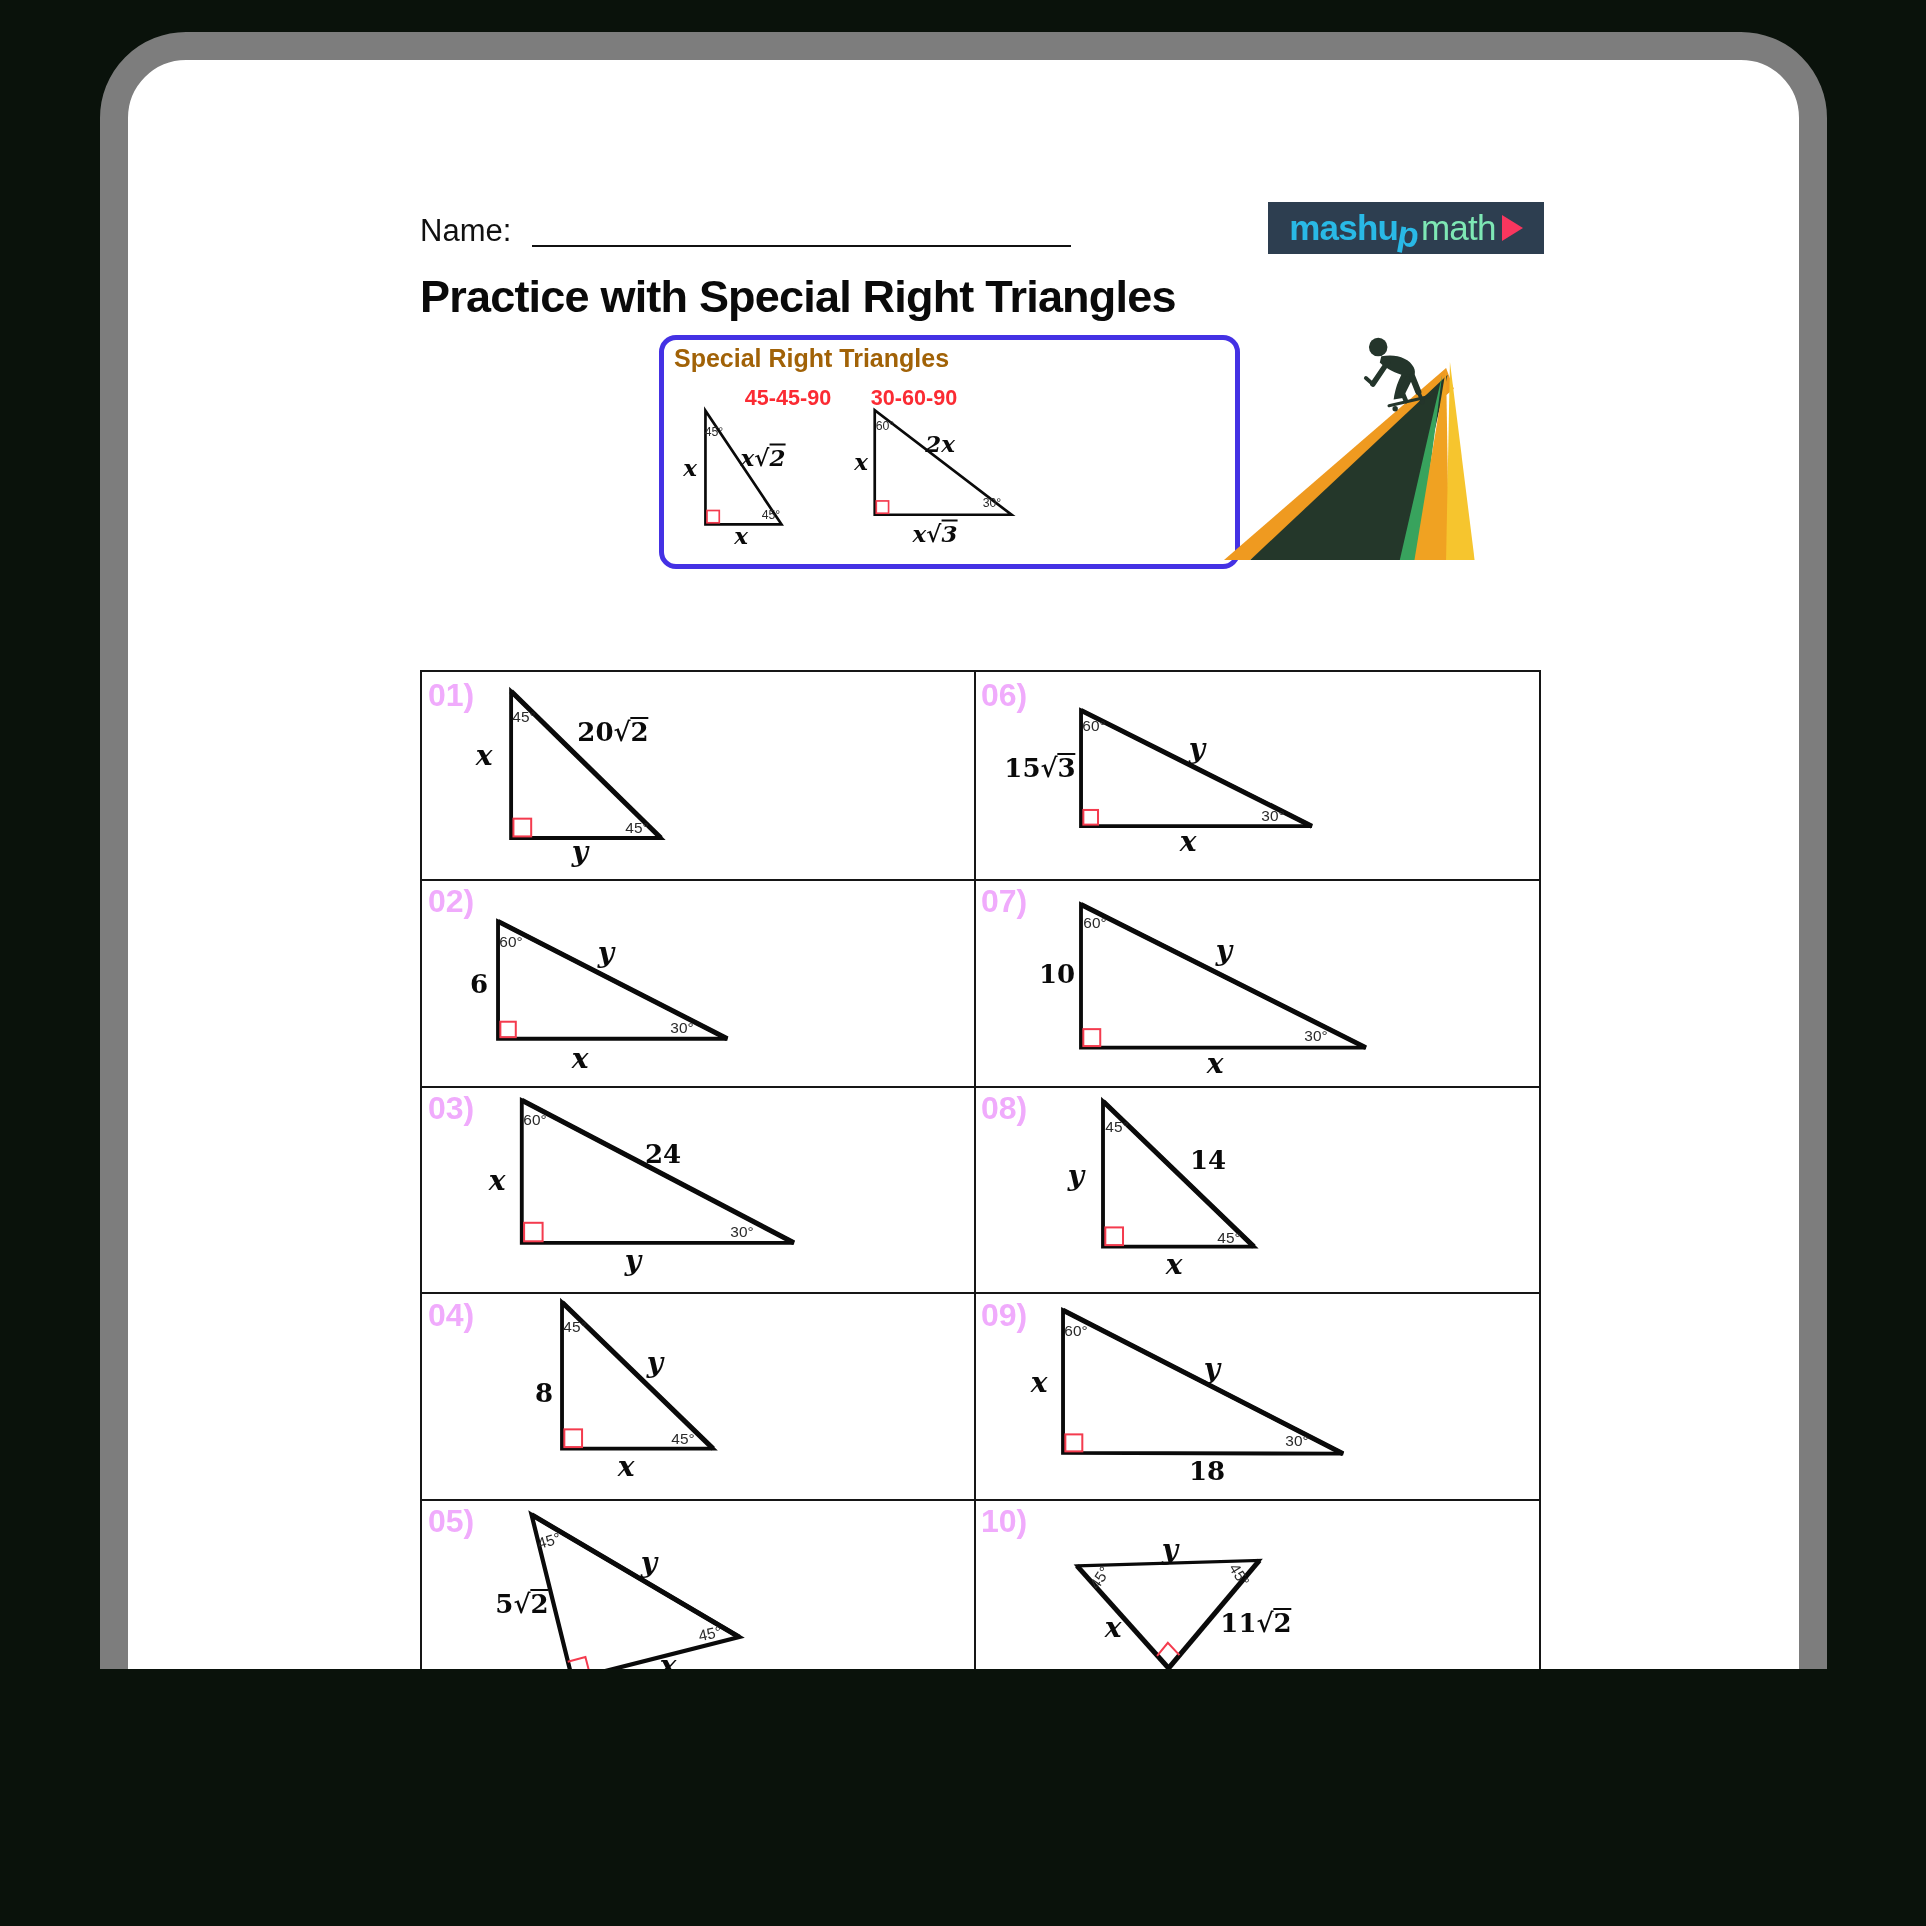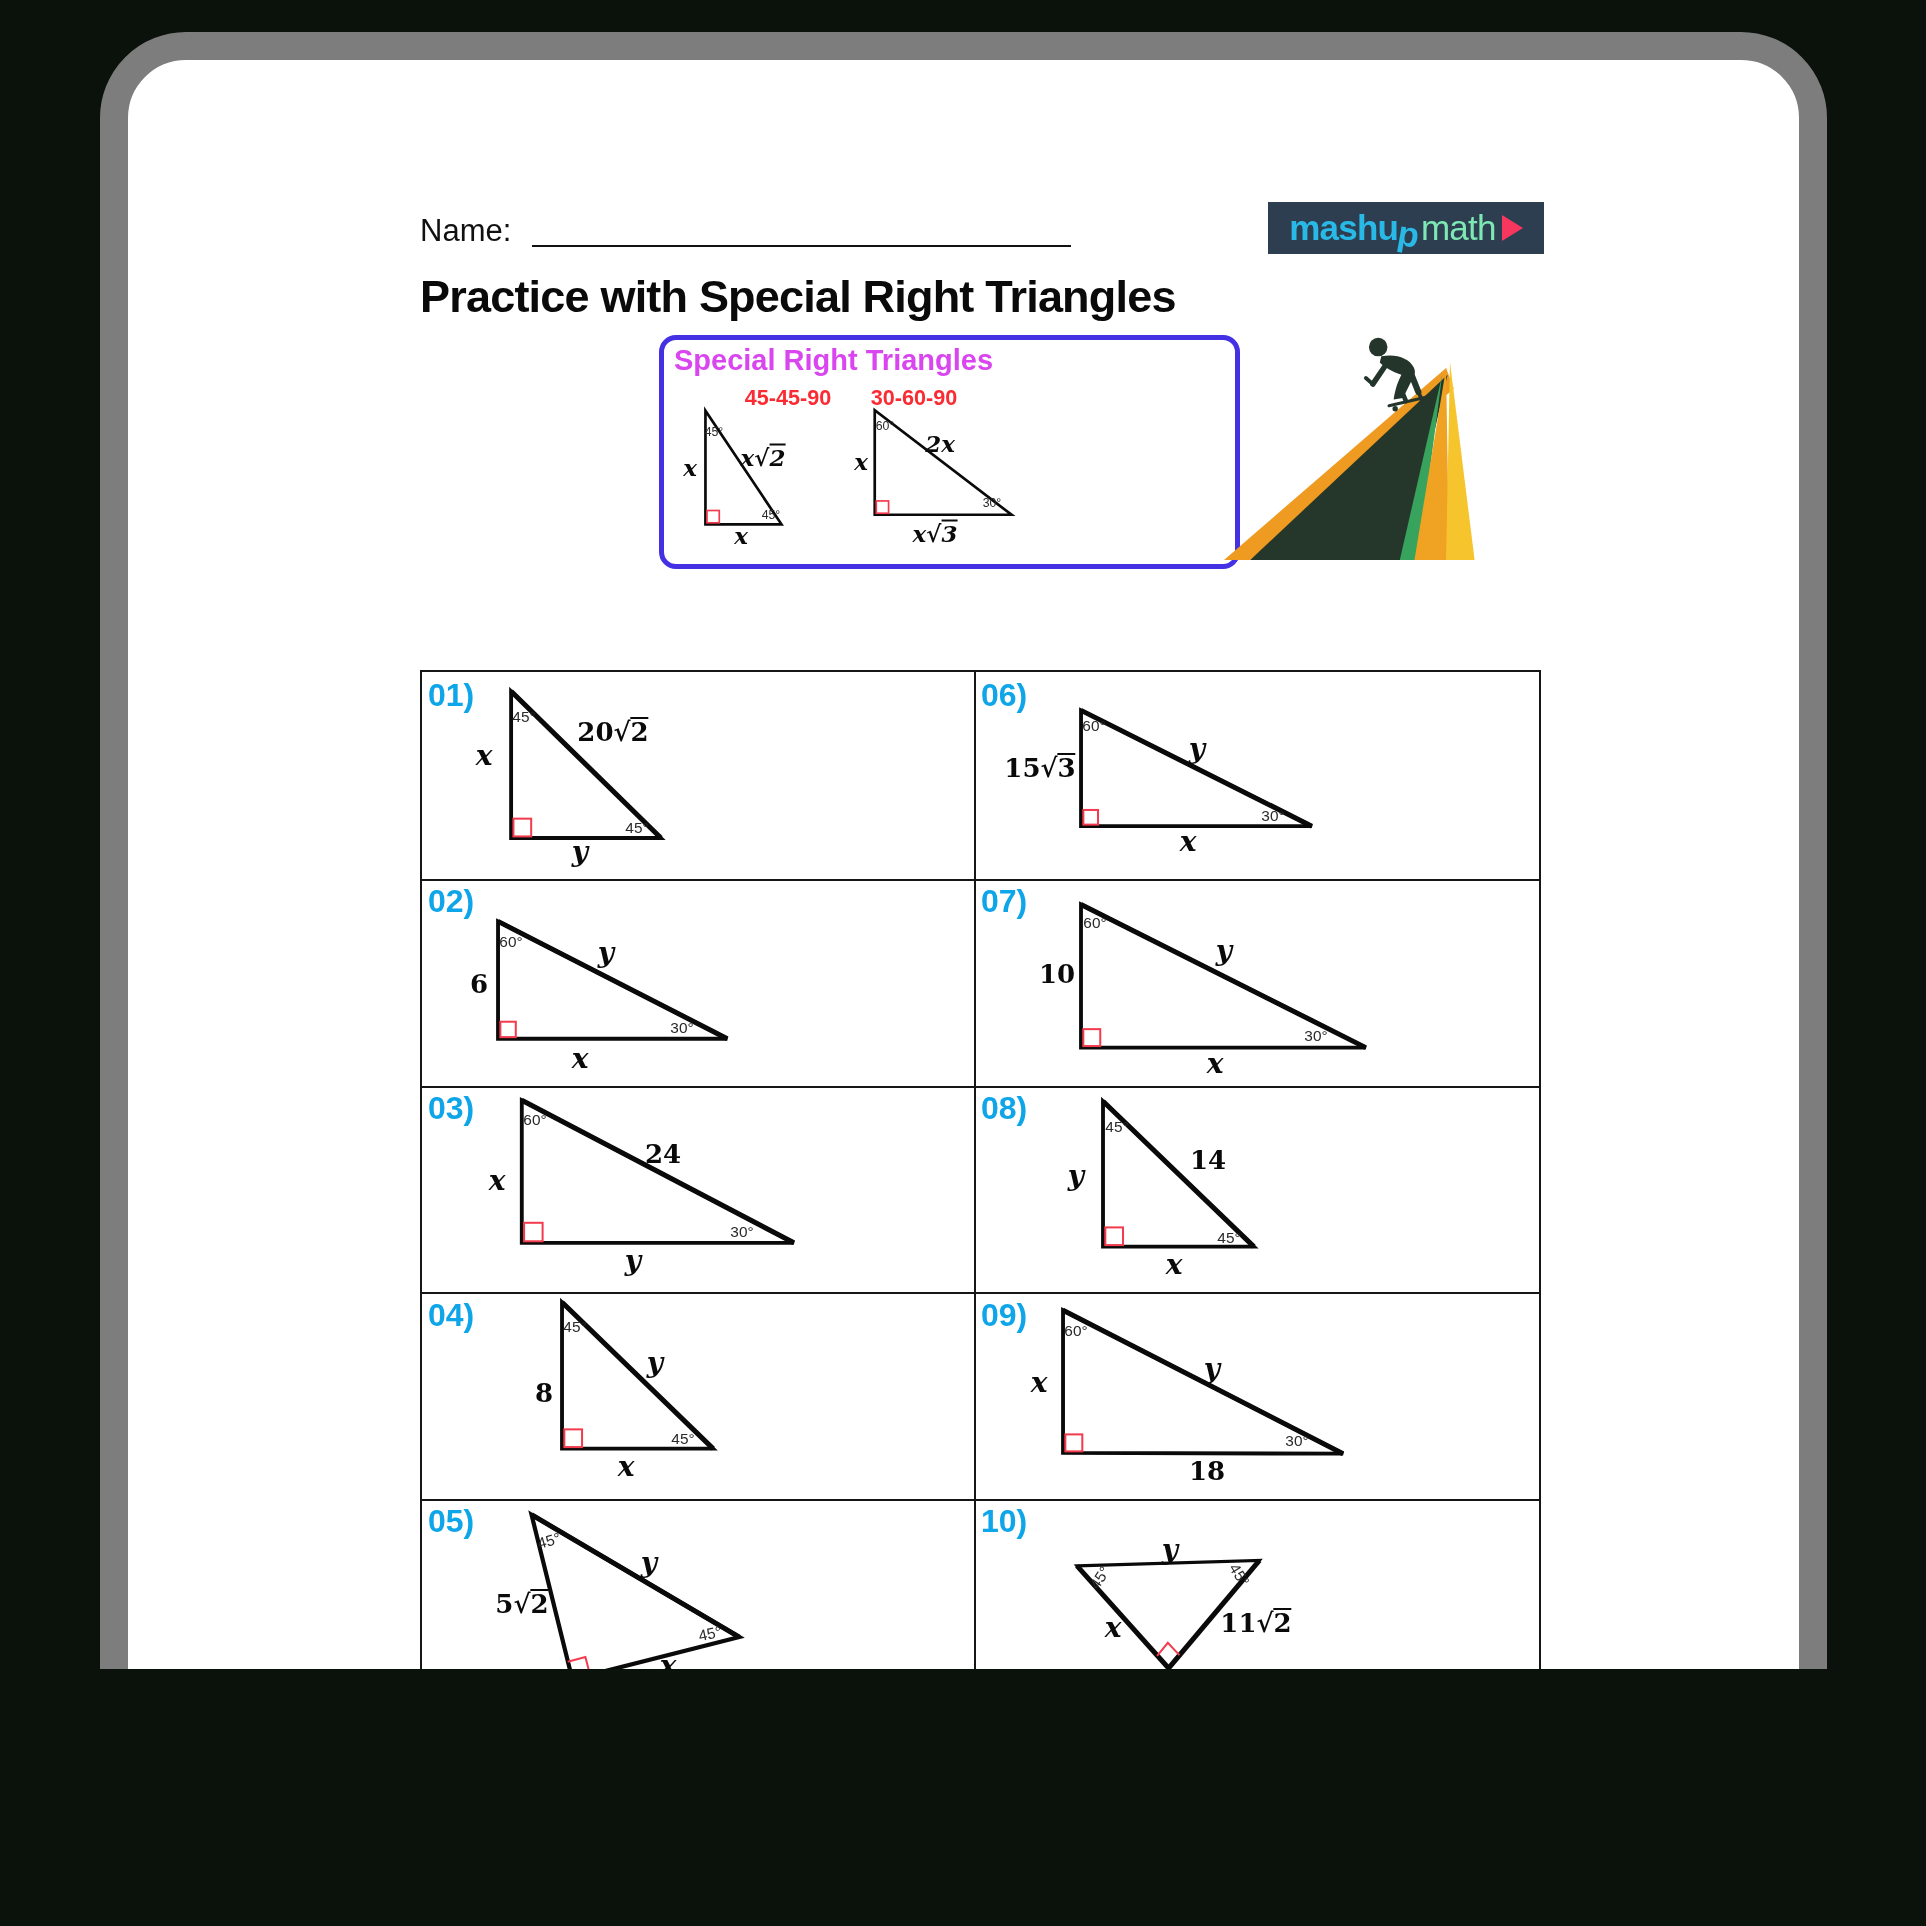--- a/index.html
+++ b/index.html
@@ -12,34 +12,34 @@
   .name-line{left:532px;top:245px;width:539px;height:0;border-bottom:2.3px solid #111;}
   .logo{left:1268px;top:202px;width:276px;height:52px;background:#2d3e50;
         display:flex;align-items:center;justify-content:center;}
   .logo .b{color:#29b9e6;font-weight:700;font-size:35px;letter-spacing:-0.8px;}
   .logo .p{color:#29b9e6;font-weight:700;font-size:35px;display:inline-block;transform:translateY(6.2px) rotate(10deg);}
   .logo .m{color:#7ee8b5;font-weight:400;font-size:35px;letter-spacing:-0.8px;margin-left:1.5px;}
   .logo .tri{width:0;height:0;border-left:21px solid #f8365e;border-top:13px solid transparent;
              border-bottom:13px solid transparent;margin-left:6.2px;}
   .title{left:420px;top:271px;font-size:45px;font-weight:700;color:#0a0a0a;letter-spacing:-0.8px;}
   .refbox{left:659px;top:335px;width:571px;height:224px;border:5.4px solid #4431e4;border-radius:17px;background:#fff;}
-  .refbox-title{left:674px;top:344px;font-size:29px;font-weight:700;color:#d946ef;}
+  .refbox-title{left:674px;top:344px;font-size:25px;font-weight:700;color:#a16207;}
   .redlab{position:absolute;transform:translate(-50%,-50%);font-size:21.6px;font-weight:700;color:#fb2b33;}
   .lblN{position:absolute;transform:translate(-50%,-50%);font-family:"DejaVu Serif",serif;
         font-weight:bold;font-size:26px;color:#0a0a0a;white-space:nowrap;}
   .lblV{position:absolute;transform:translate(-50%,-50%);font-family:"DejaVu Serif",serif;
         font-weight:bold;font-style:italic;font-size:28px;color:#0a0a0a;white-space:nowrap;} .rsm .lblV{font-size:23px;}
   .ang{position:absolute;transform:translate(-50%,-50%);font-size:15.4px;color:#2a2a2a;white-space:nowrap;}
   .rsm .ang{font-size:12.3px;}
   .dir{left:420px;top:588px;width:1125px;font-size:24px;color:#111;line-height:1.38;}
   .dir b{font-weight:700;} .dir i{font-style:italic;}
   .ptable{left:420px;top:670px;width:1117px;height:1028px;border:2.3px solid #161616;background:transparent;}
   .vline{position:absolute;left:552px;top:0;width:1.5px;height:100%;background:#161616;}
   .hline{position:absolute;left:0;width:100%;height:1.5px;background:#161616;}
-  .pnum{position:absolute;font-size:32px;font-weight:700;color:#0ea5e9;}
+  .pnum{position:absolute;font-size:32px;font-weight:700;color:#f0abfc;}
   .vinc{display:inline-block;border-top:2.3px solid #0a0a0a;line-height:1.05;}
   .footer{left:327px;top:1751px;width:1271px;text-align:center;font-size:25.4px;color:#8a8a8a;}
   .footer .lk{text-decoration:underline;color:#8a8a8a;}
   .pageno{left:1501px;top:1748px;font-size:29px;color:#111;}
   svg{position:absolute;overflow:visible;}
 </style>
 </head>
 <body>
 
 <div id="page">

